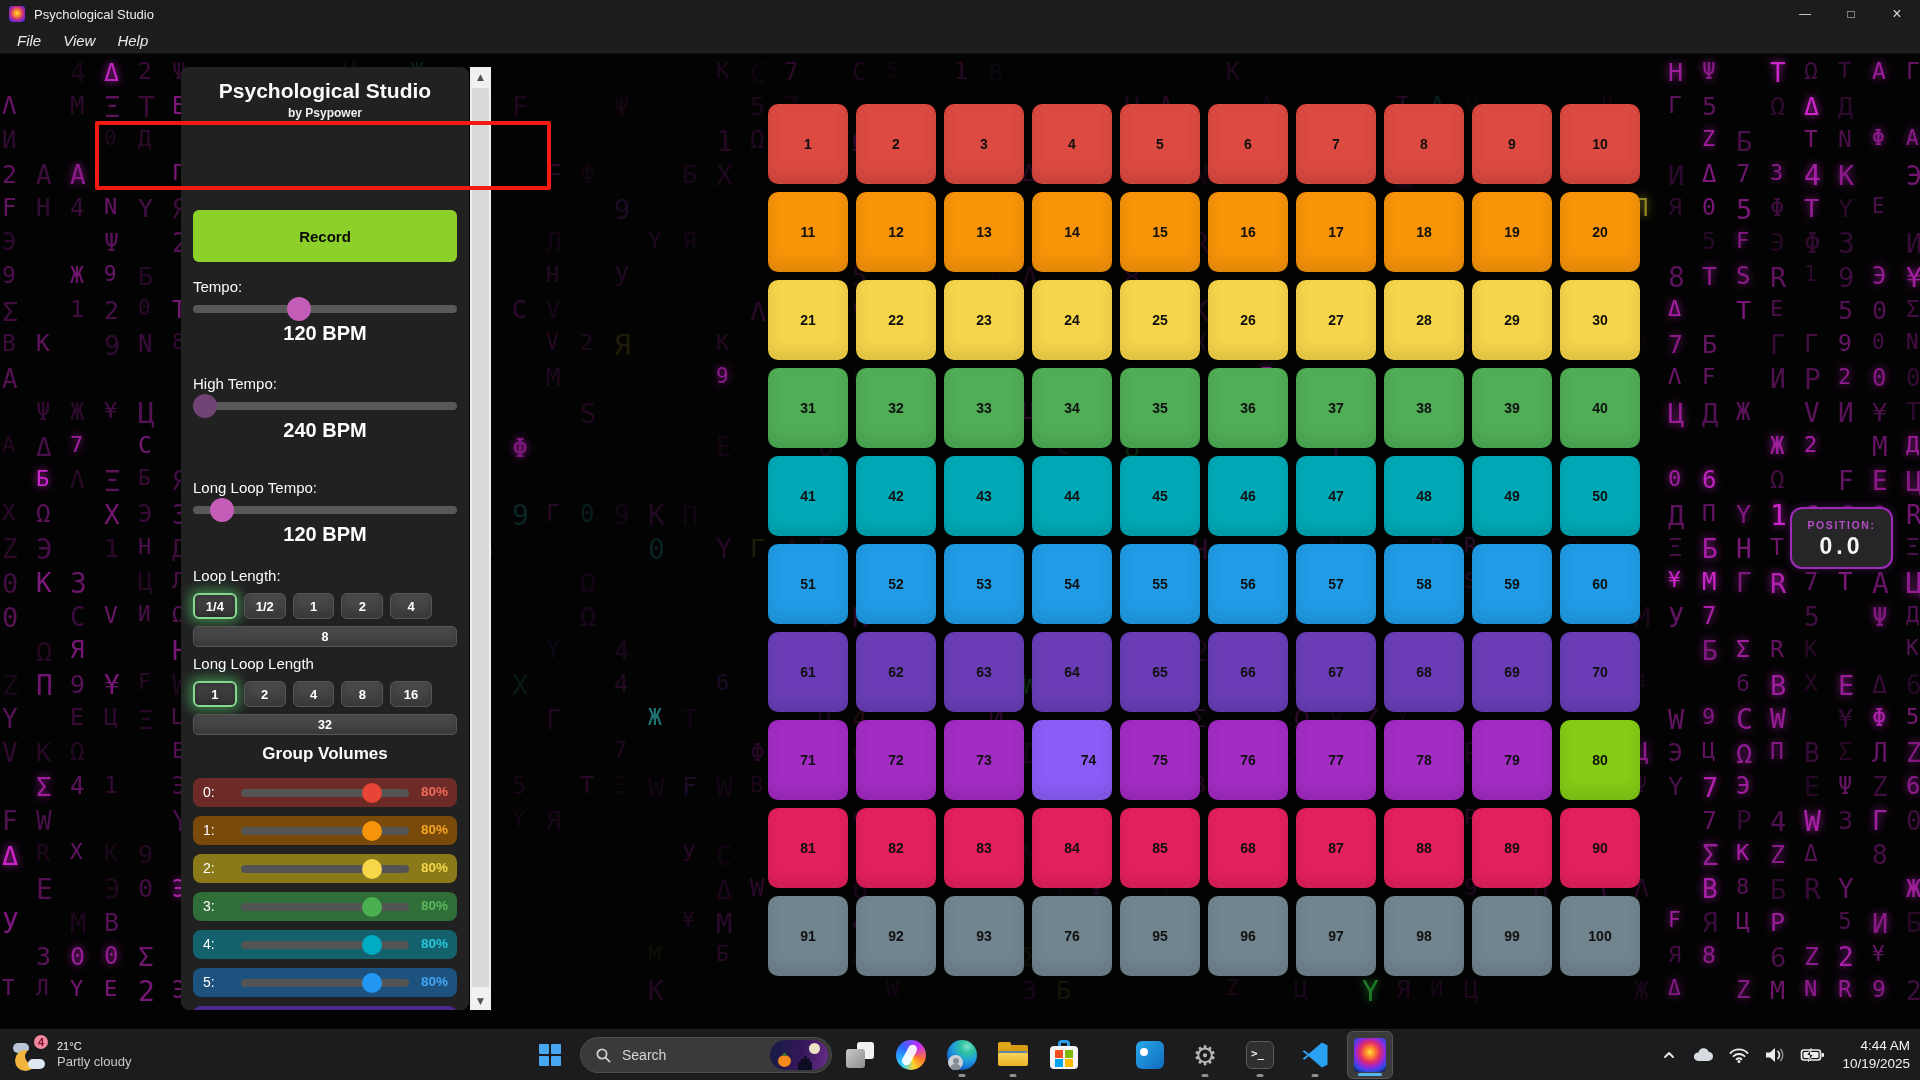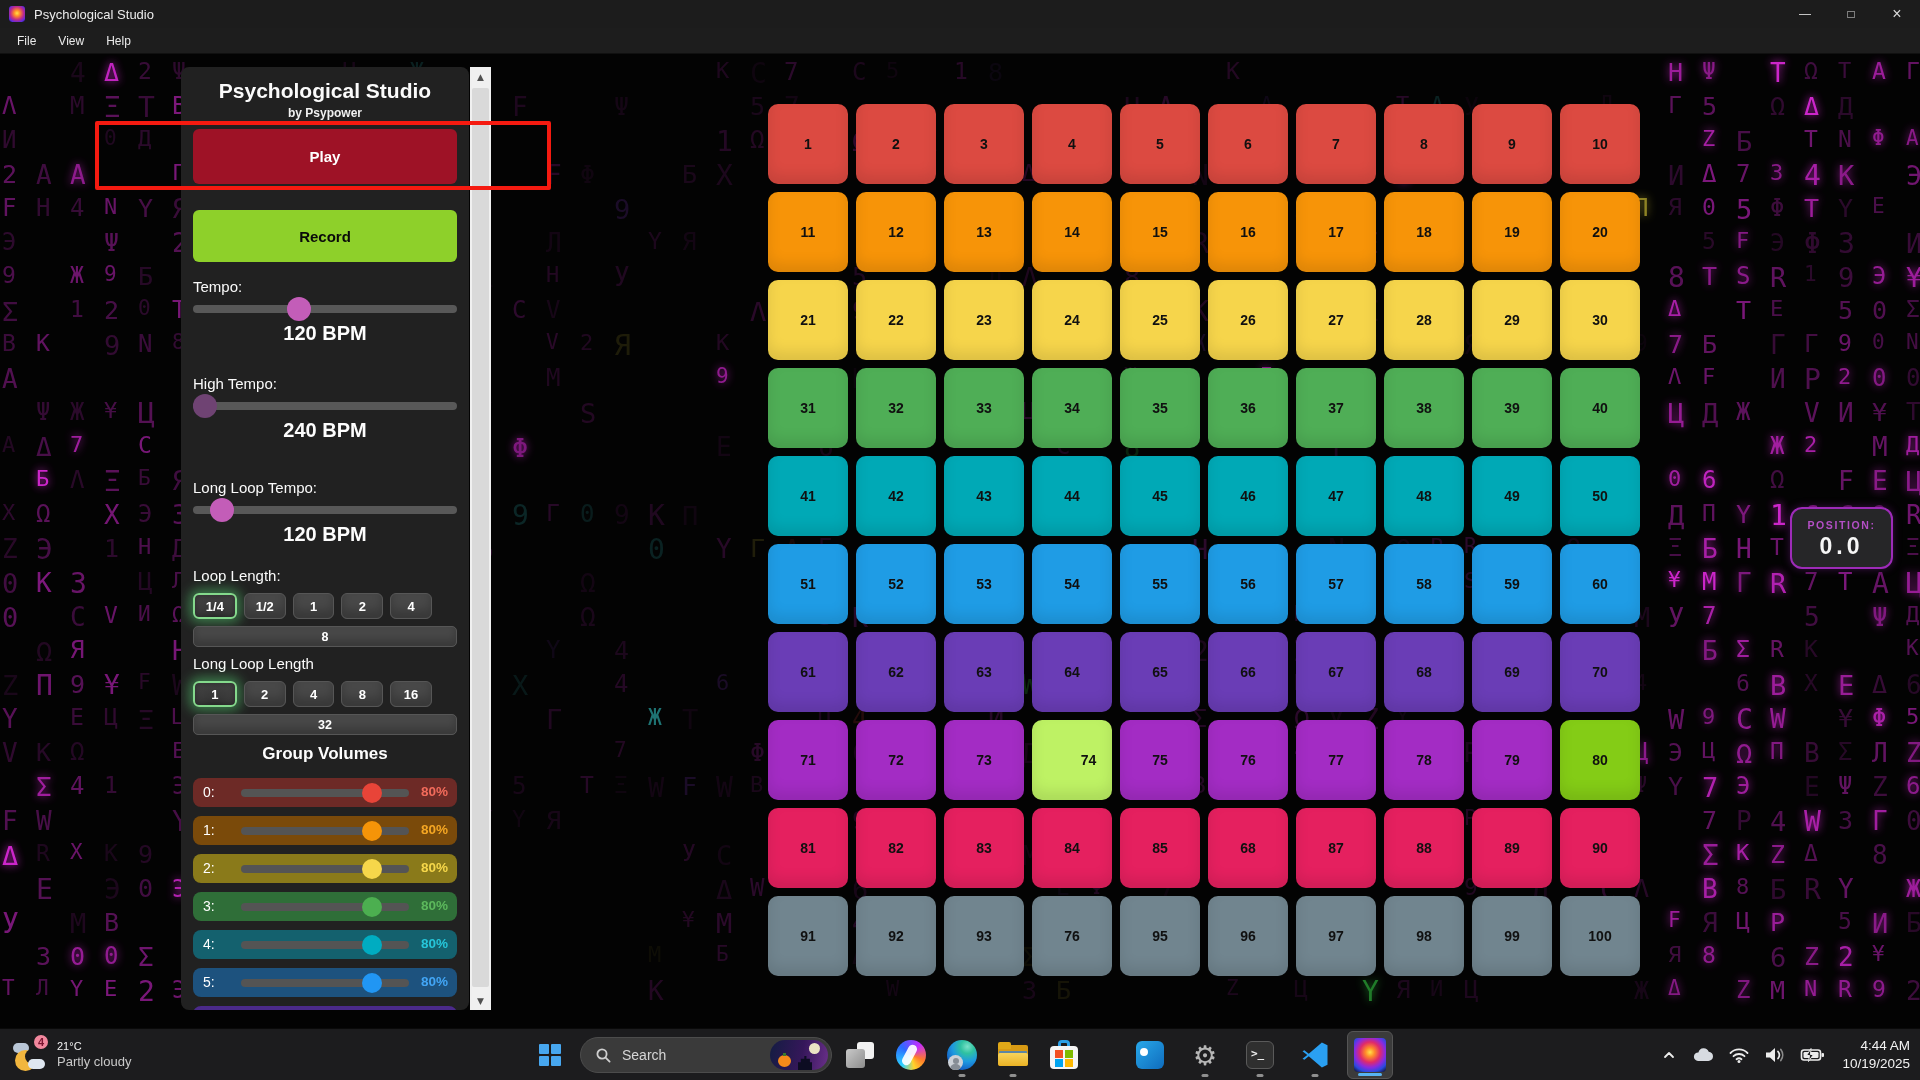--- a/index.html
+++ b/index.html
@@ -12,21 +12,21 @@
             display:flex;align-items:center;z-index:50;}
   .app-icon{width:16px;height:16px;margin-left:9px;border-radius:3px;
             background:radial-gradient(circle at 50% 45%,#ffe14a 0%,#ff8a2a 25%,#c02a8a 55%,#5a2ae0 80%,#101018 100%);}
   .win-title{margin-left:9px;font-size:13px;color:#ececec;}
   .win-controls{position:absolute;right:0;top:0;height:28px;display:flex;}
   .win-btn{width:46px;height:28px;display:flex;align-items:center;justify-content:center;
            color:#d8d8d8;font-size:12px;background:transparent;border:none;}
   .win-btn.close{font-size:16px;}
   .menubar{position:absolute;top:28px;left:0;width:1920px;height:26px;background:#1d1d1d;
            display:flex;align-items:center;padding-left:6px;z-index:50;border-bottom:1px solid #101010;}
-  .menu-item{padding:4px 11px;font-size:12px;color:#eaeaea;}
+  .menu-item{padding:4px 11px;font-size:15px;color:#eaeaea;font-style:italic;}
 
   
   #client-bg{position:absolute;top:54px;left:0;width:1920px;height:974px;background:#030303;z-index:0;}
   #matrix{position:absolute;top:54px;left:0;width:1920px;height:974px;overflow:hidden;z-index:1;
           font-family:"DejaVu Sans Mono","Liberation Mono",monospace;}
   #matrix span{position:absolute;line-height:1;}
 
   
   #sidebar{position:absolute;left:181px;top:67px;width:288px;height:943px;background:#212121;
            border-radius:8px;overflow:hidden;z-index:10;}
@@ -852,21 +852,20 @@
       <span style="left: 1906px; top: 720px; color: rgb(226, 42, 224); opacity: 0.61; font-size: 24px; text-shadow: rgb(226, 42, 224) 0px 0px 8px;">6</span>
       <span style="left: 1906px; top: 754px; color: rgb(226, 42, 224); opacity: 0.26; font-size: 26px;">0</span>
       <span style="left: 1906px; top: 822px; color: rgb(226, 42, 224); opacity: 0.69; font-size: 25px; text-shadow: rgb(226, 42, 224) 0px 0px 8px;">Ж</span>
       <span style="left: 1906px; top: 856px; color: rgb(226, 42, 224); opacity: 0.17; font-size: 26px;">Б</span>
       <span style="left: 1906px; top: 924px; color: rgb(226, 42, 224); opacity: 0.26; font-size: 26px;">2</span>
     </div>
 
   <div id="sidebar">
     <div class="abs" id="sb-title">Psychological Studio</div>
     <div class="abs" id="sb-sub">by Psypower</div>
-    <button class="big-btn" id="play-btn">Play</button>
     <button class="big-btn" id="record-btn">Record</button>
     <div id="sliders-mount">
         <div class="slider-block" style="top: 211px;">
           <div class="s-label">Tempo:</div>
           <div class="s-track">
             <div class="s-thumb" style="background: rgb(195, 93, 184); left: 93.6px;"></div>
           </div>
           <div class="s-value">120 BPM</div>
         </div>
         <div class="slider-block" style="top: 308px;">
@@ -1025,21 +1024,21 @@
       <button class="cell" style="background: rgb(106, 61, 182);">64</button>
       <button class="cell" style="background: rgb(106, 61, 182);">65</button>
       <button class="cell" style="background: rgb(106, 61, 182);">66</button>
       <button class="cell" style="background: rgb(106, 61, 182);">67</button>
       <button class="cell" style="background: rgb(106, 61, 182);">68</button>
       <button class="cell" style="background: rgb(106, 61, 182);">69</button>
       <button class="cell" style="background: rgb(106, 61, 182);">70</button>
       <button class="cell" style="background: rgb(163, 44, 196);">71</button>
       <button class="cell" style="background: rgb(163, 44, 196);">72</button>
       <button class="cell" style="background: rgb(163, 44, 196);">73</button>
-      <button class="cell" style="background: #bef264; padding-left: 39px;">74</button>
+      <button class="cell" style="background: #8b5cf6; padding-left: 39px;">74</button>
       <button class="cell" style="background: rgb(163, 44, 196);">75</button>
       <button class="cell" style="background: rgb(163, 44, 196);">76</button>
       <button class="cell" style="background: rgb(163, 44, 196);">77</button>
       <button class="cell" style="background: rgb(163, 44, 196);">78</button>
       <button class="cell" style="background: rgb(163, 44, 196);">79</button>
       <button class="cell" style="background: #84cc16; text-align: right;">80</button>
       <button class="cell" style="background: rgb(229, 32, 95);">81</button>
       <button class="cell" style="background: rgb(229, 32, 95);">82</button>
       <button class="cell" style="background: rgb(229, 32, 95);">83</button>
       <button class="cell" style="background: rgb(229, 32, 95);">84</button>

